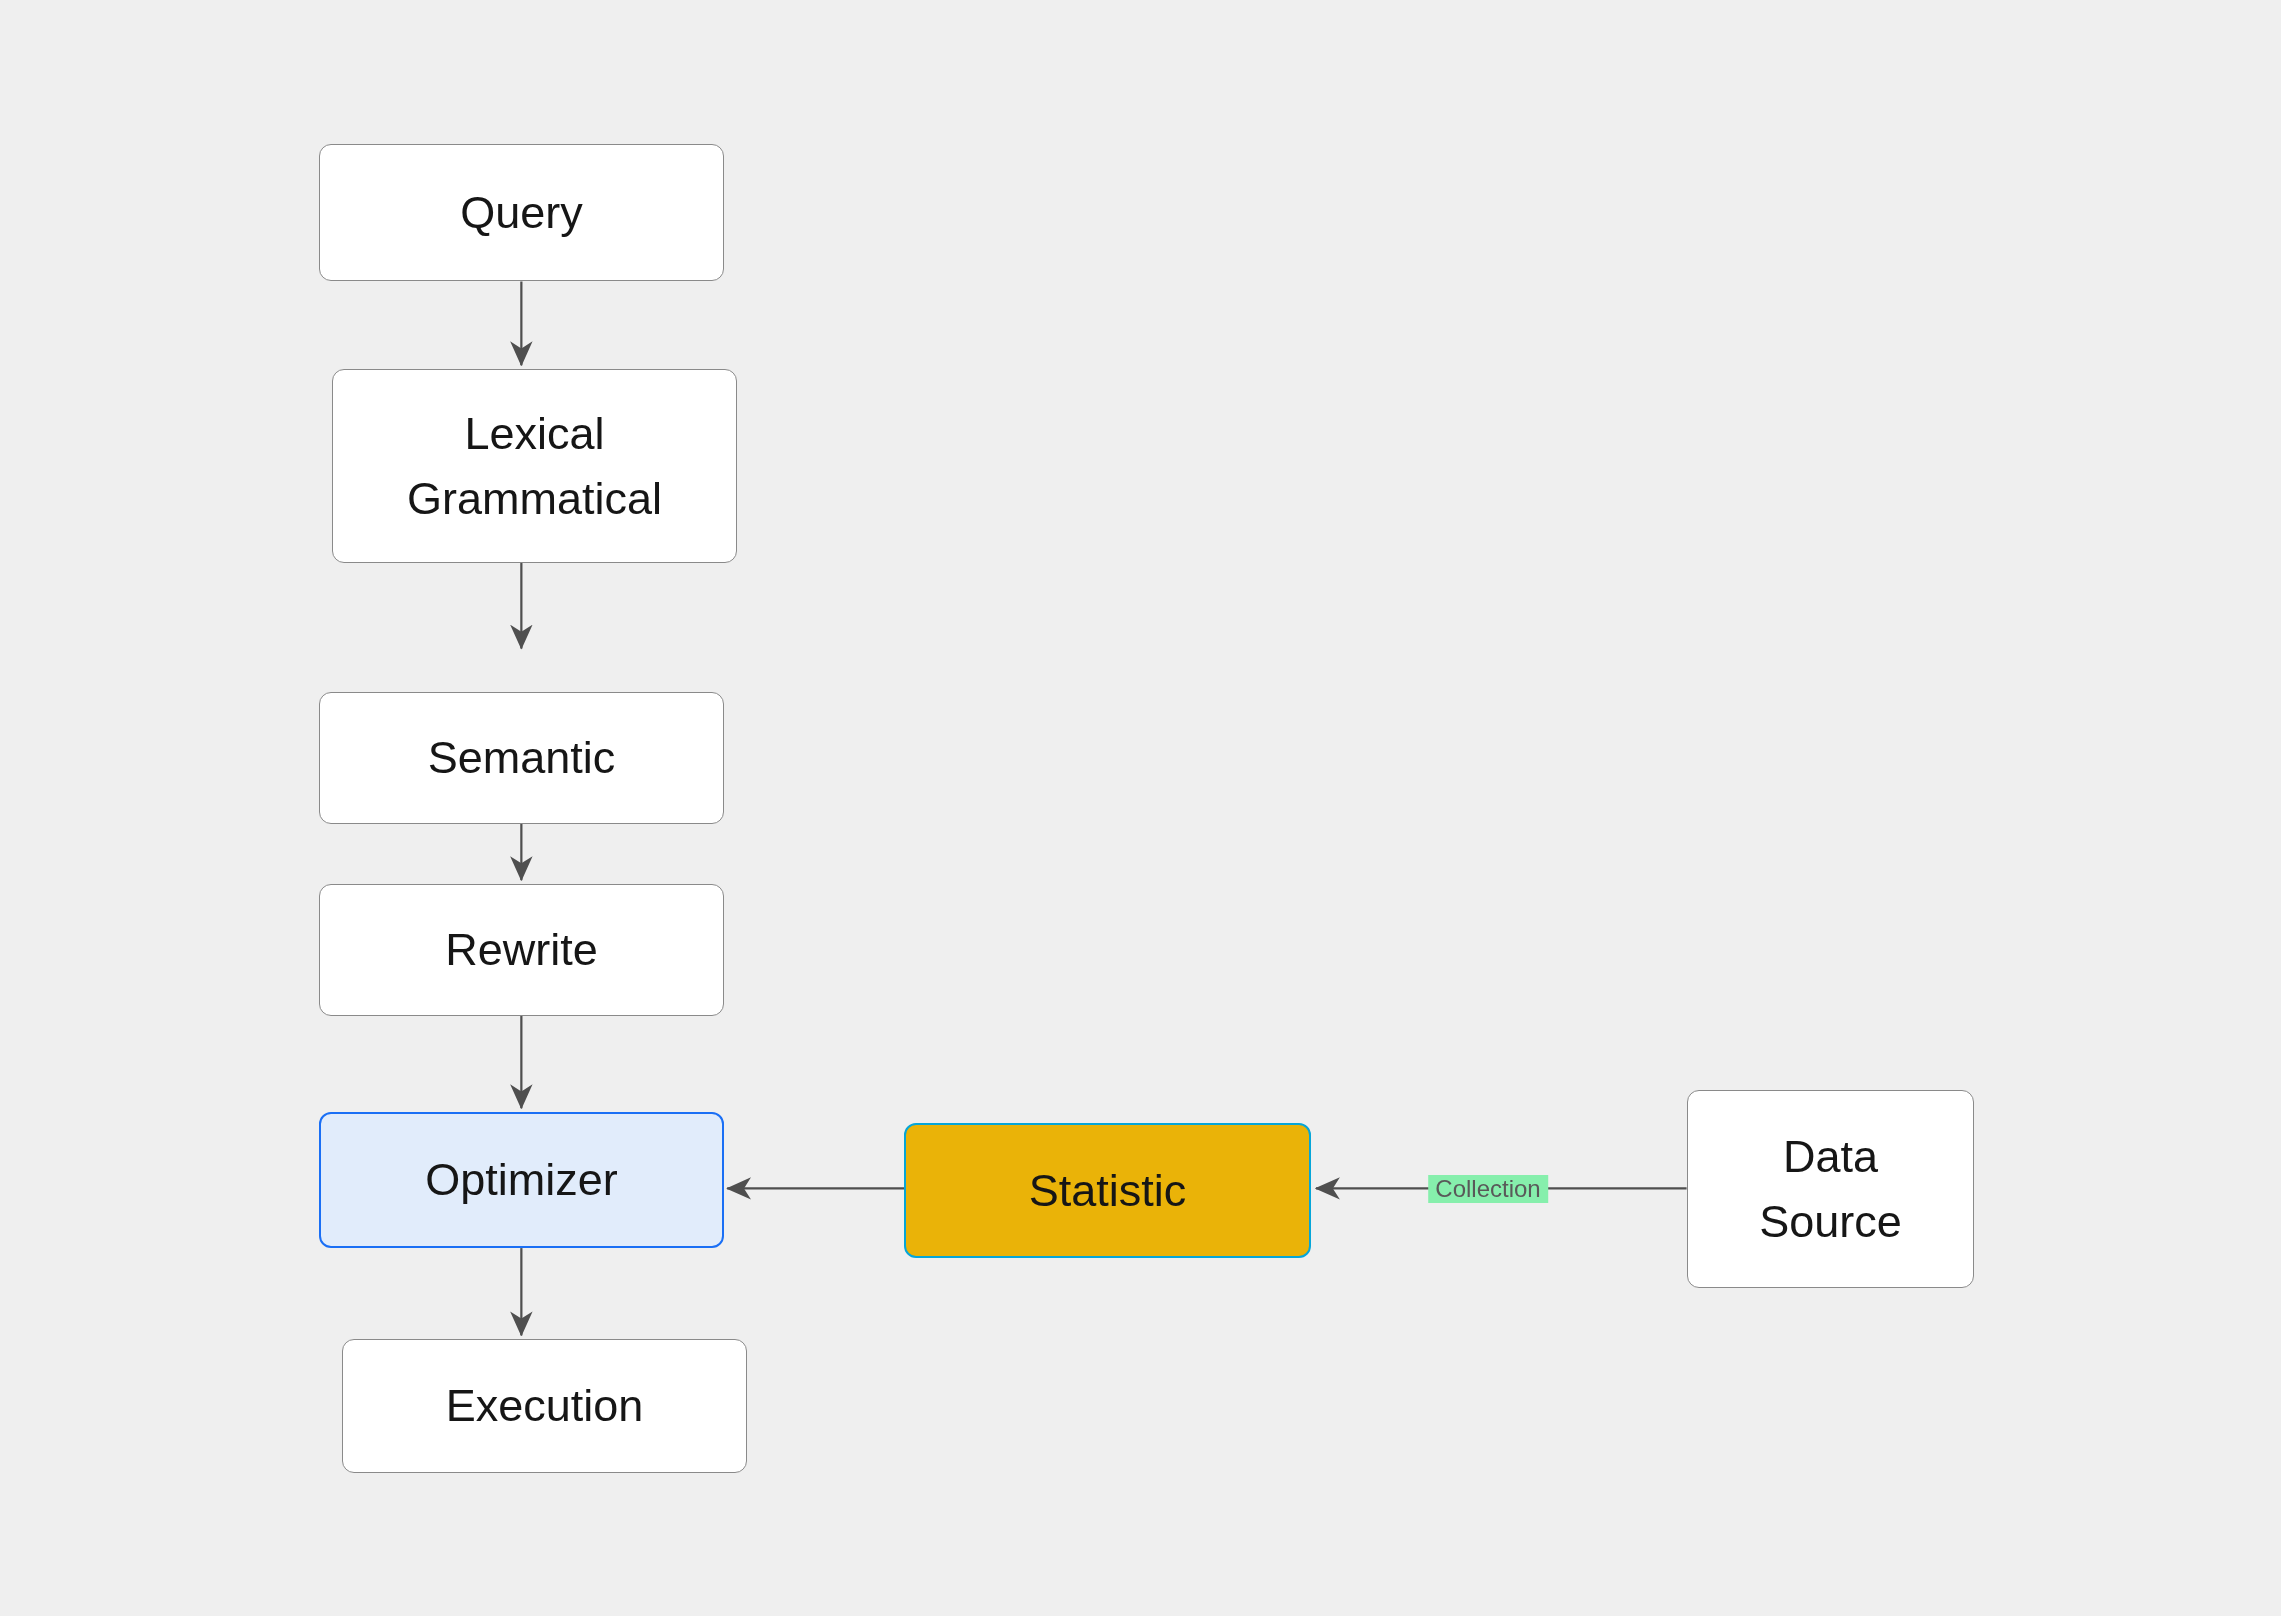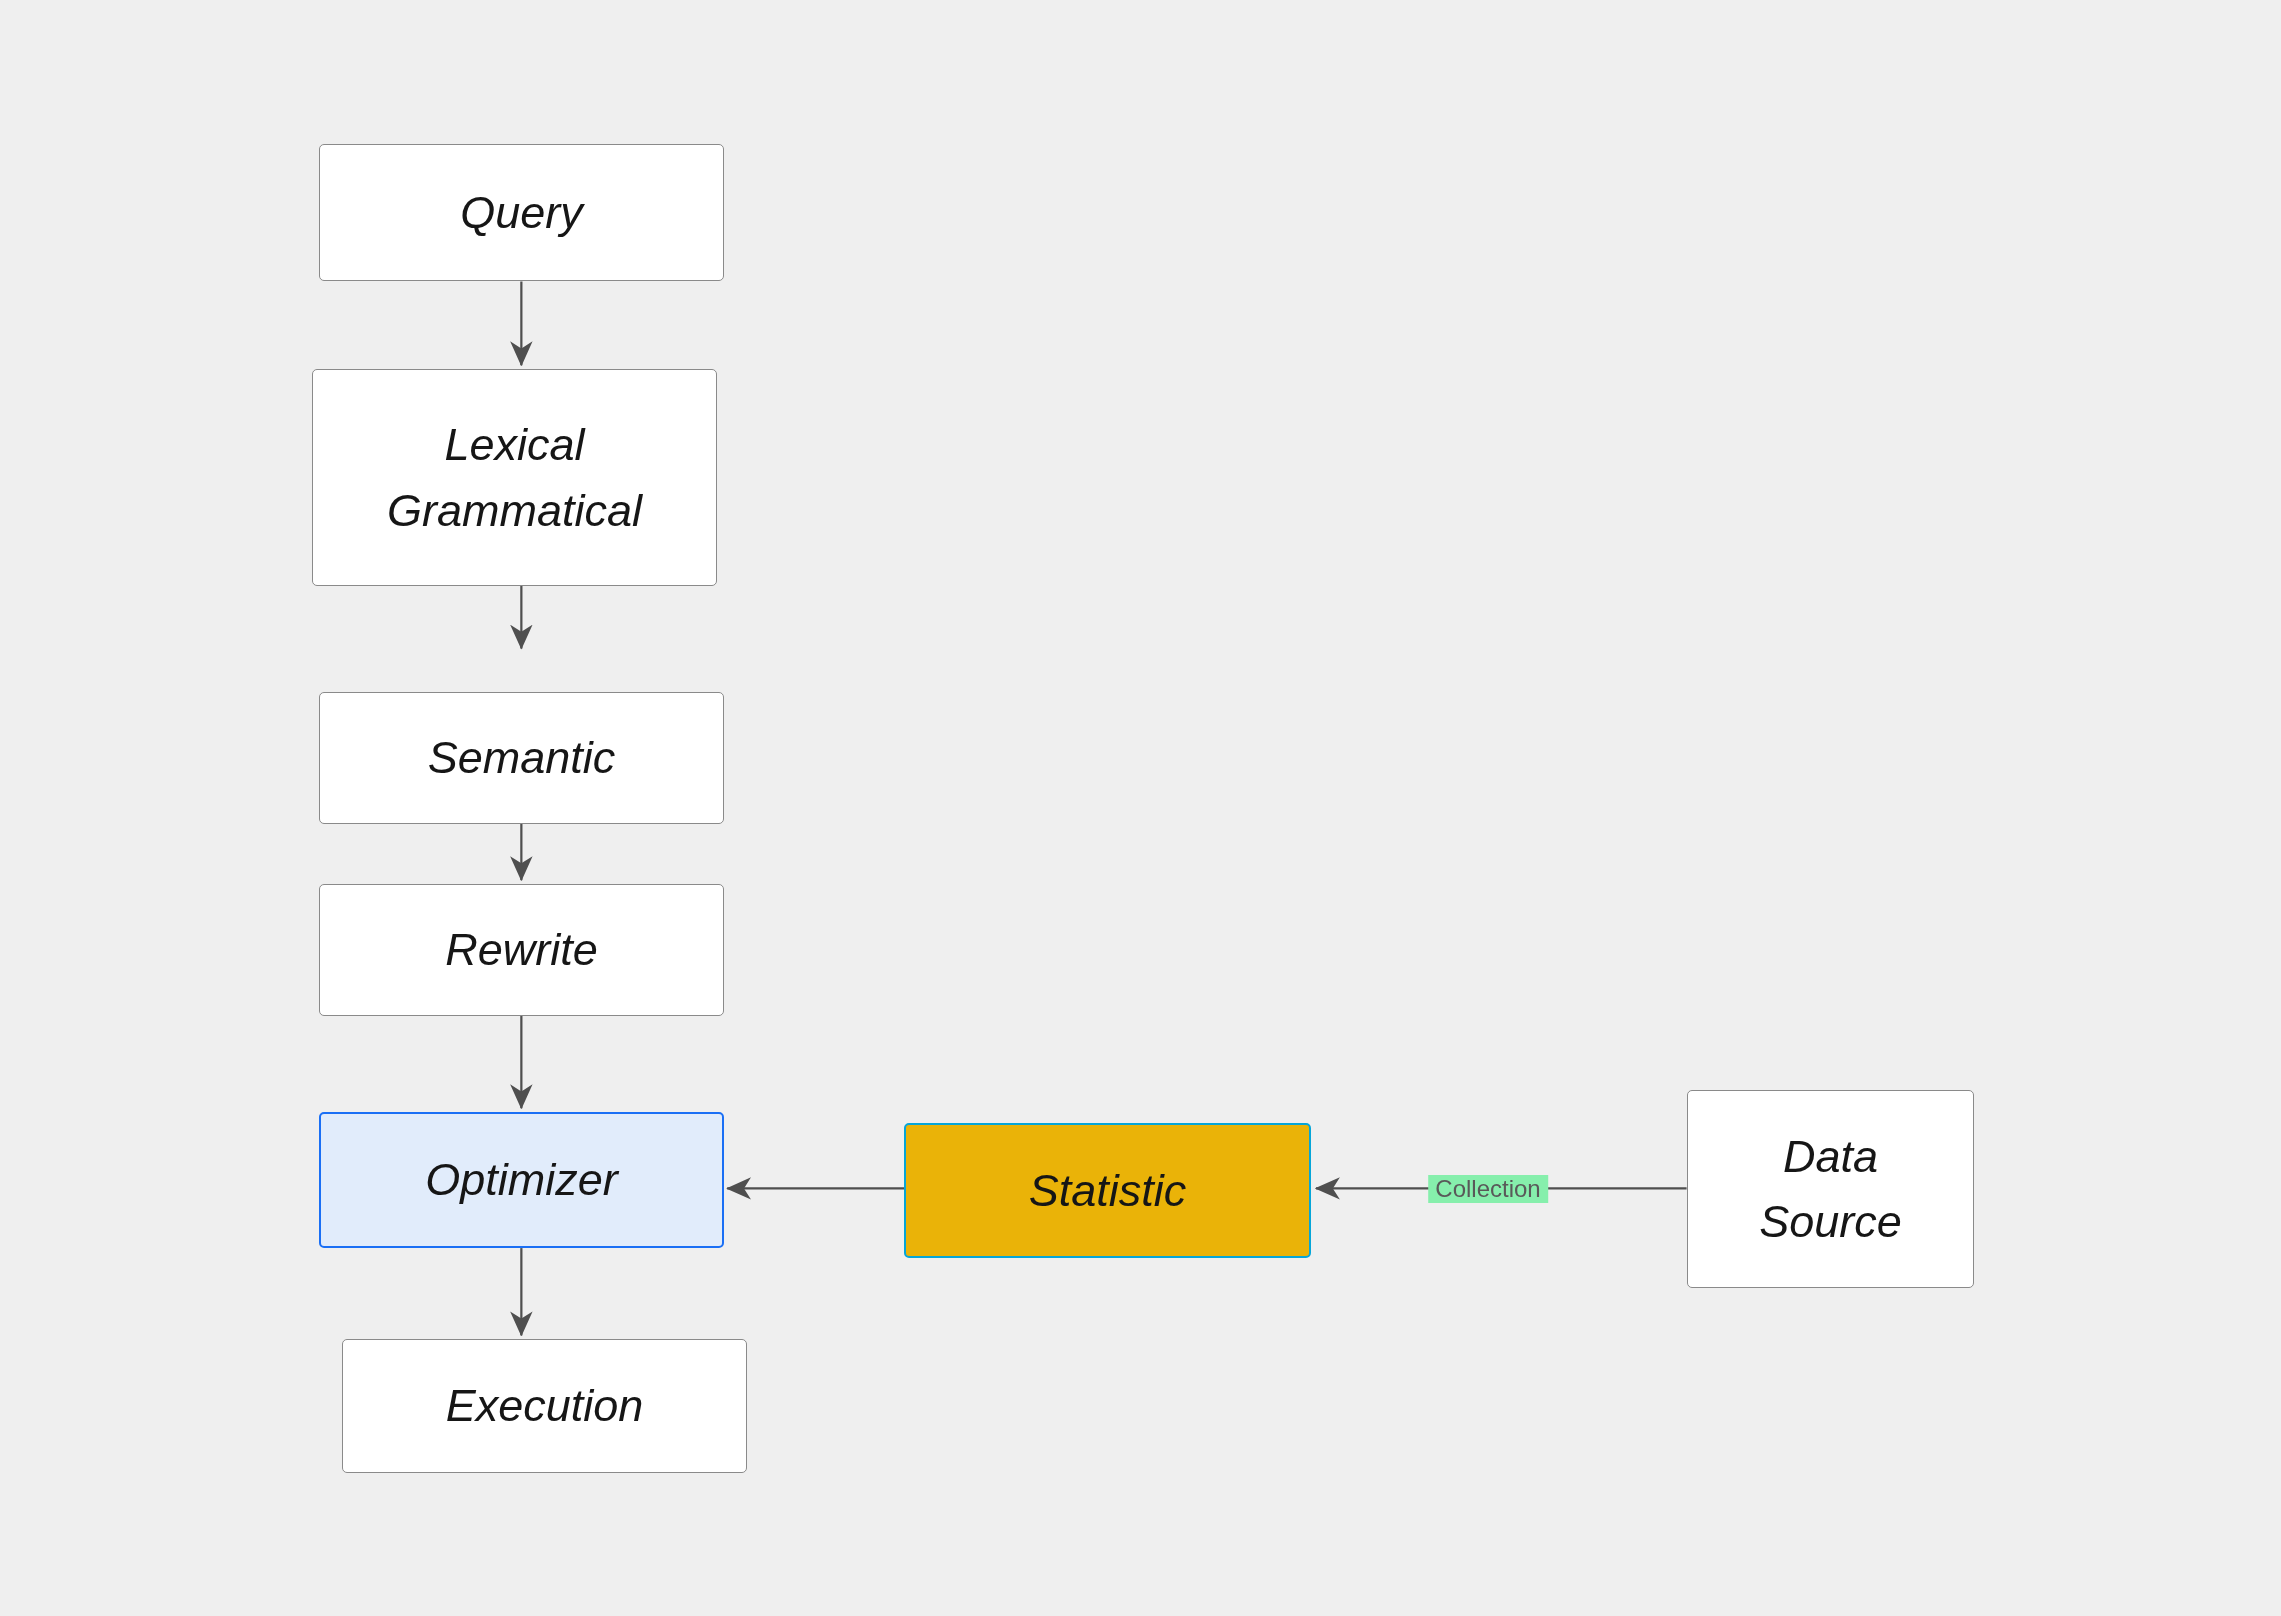--- a/index.html
+++ b/index.html
@@ -22,33 +22,32 @@
     top: 0;
     width: 2281px;
     height: 1616px;
     pointer-events: none;
   }
   .node {
     position: absolute;
     box-sizing: border-box;
     background: #ffffff;
     border: 1.8px solid #8a8a8a;
-    border-radius: 5px;
+    border-radius: 12px;
     display: flex;
     align-items: center;
     justify-content: center;
     text-align: center;
     font-size: 45px;
     line-height: 1.45;
     color: #161616;
     padding: 0 32px;
-    font-style: italic;
   }
   .node-query      { left: 319px;  top: 144px;  width: 405px; height: 137px; }
-  .node-lexical    { left: 312px;  top: 369px;  width: 405px; height: 217px; justify-content: center; }
+  .node-lexical    { left: 332px;  top: 369px;  width: 405px; height: 194px; justify-content: center; }
   .node-semantic   { left: 319px;  top: 664px;  width: 405px; height: 132px; margin-top: 28px; }
   .node-rewrite    { left: 319px;  top: 884px;  width: 405px; height: 132px; }
   .node-optimizer  { left: 319px;  top: 1112px; width: 405px; height: 136px;
                      background: #e1ecfb; border: 2.7px solid #1a6ff5; }
   .node-execution  { left: 319px;  top: 1339px; width: 405px; height: 134px; margin-left: 23px; }
   .node-statistic  { left: 904px; top: 1123px; width: 407px; height: 135px;
                      background: #eab308; border: 2.7px solid #06a6d9; }
   .node-datasource { left: 1687px; top: 1090px; width: 287px; height: 198px; }
   .edge-label {
     position: absolute;

